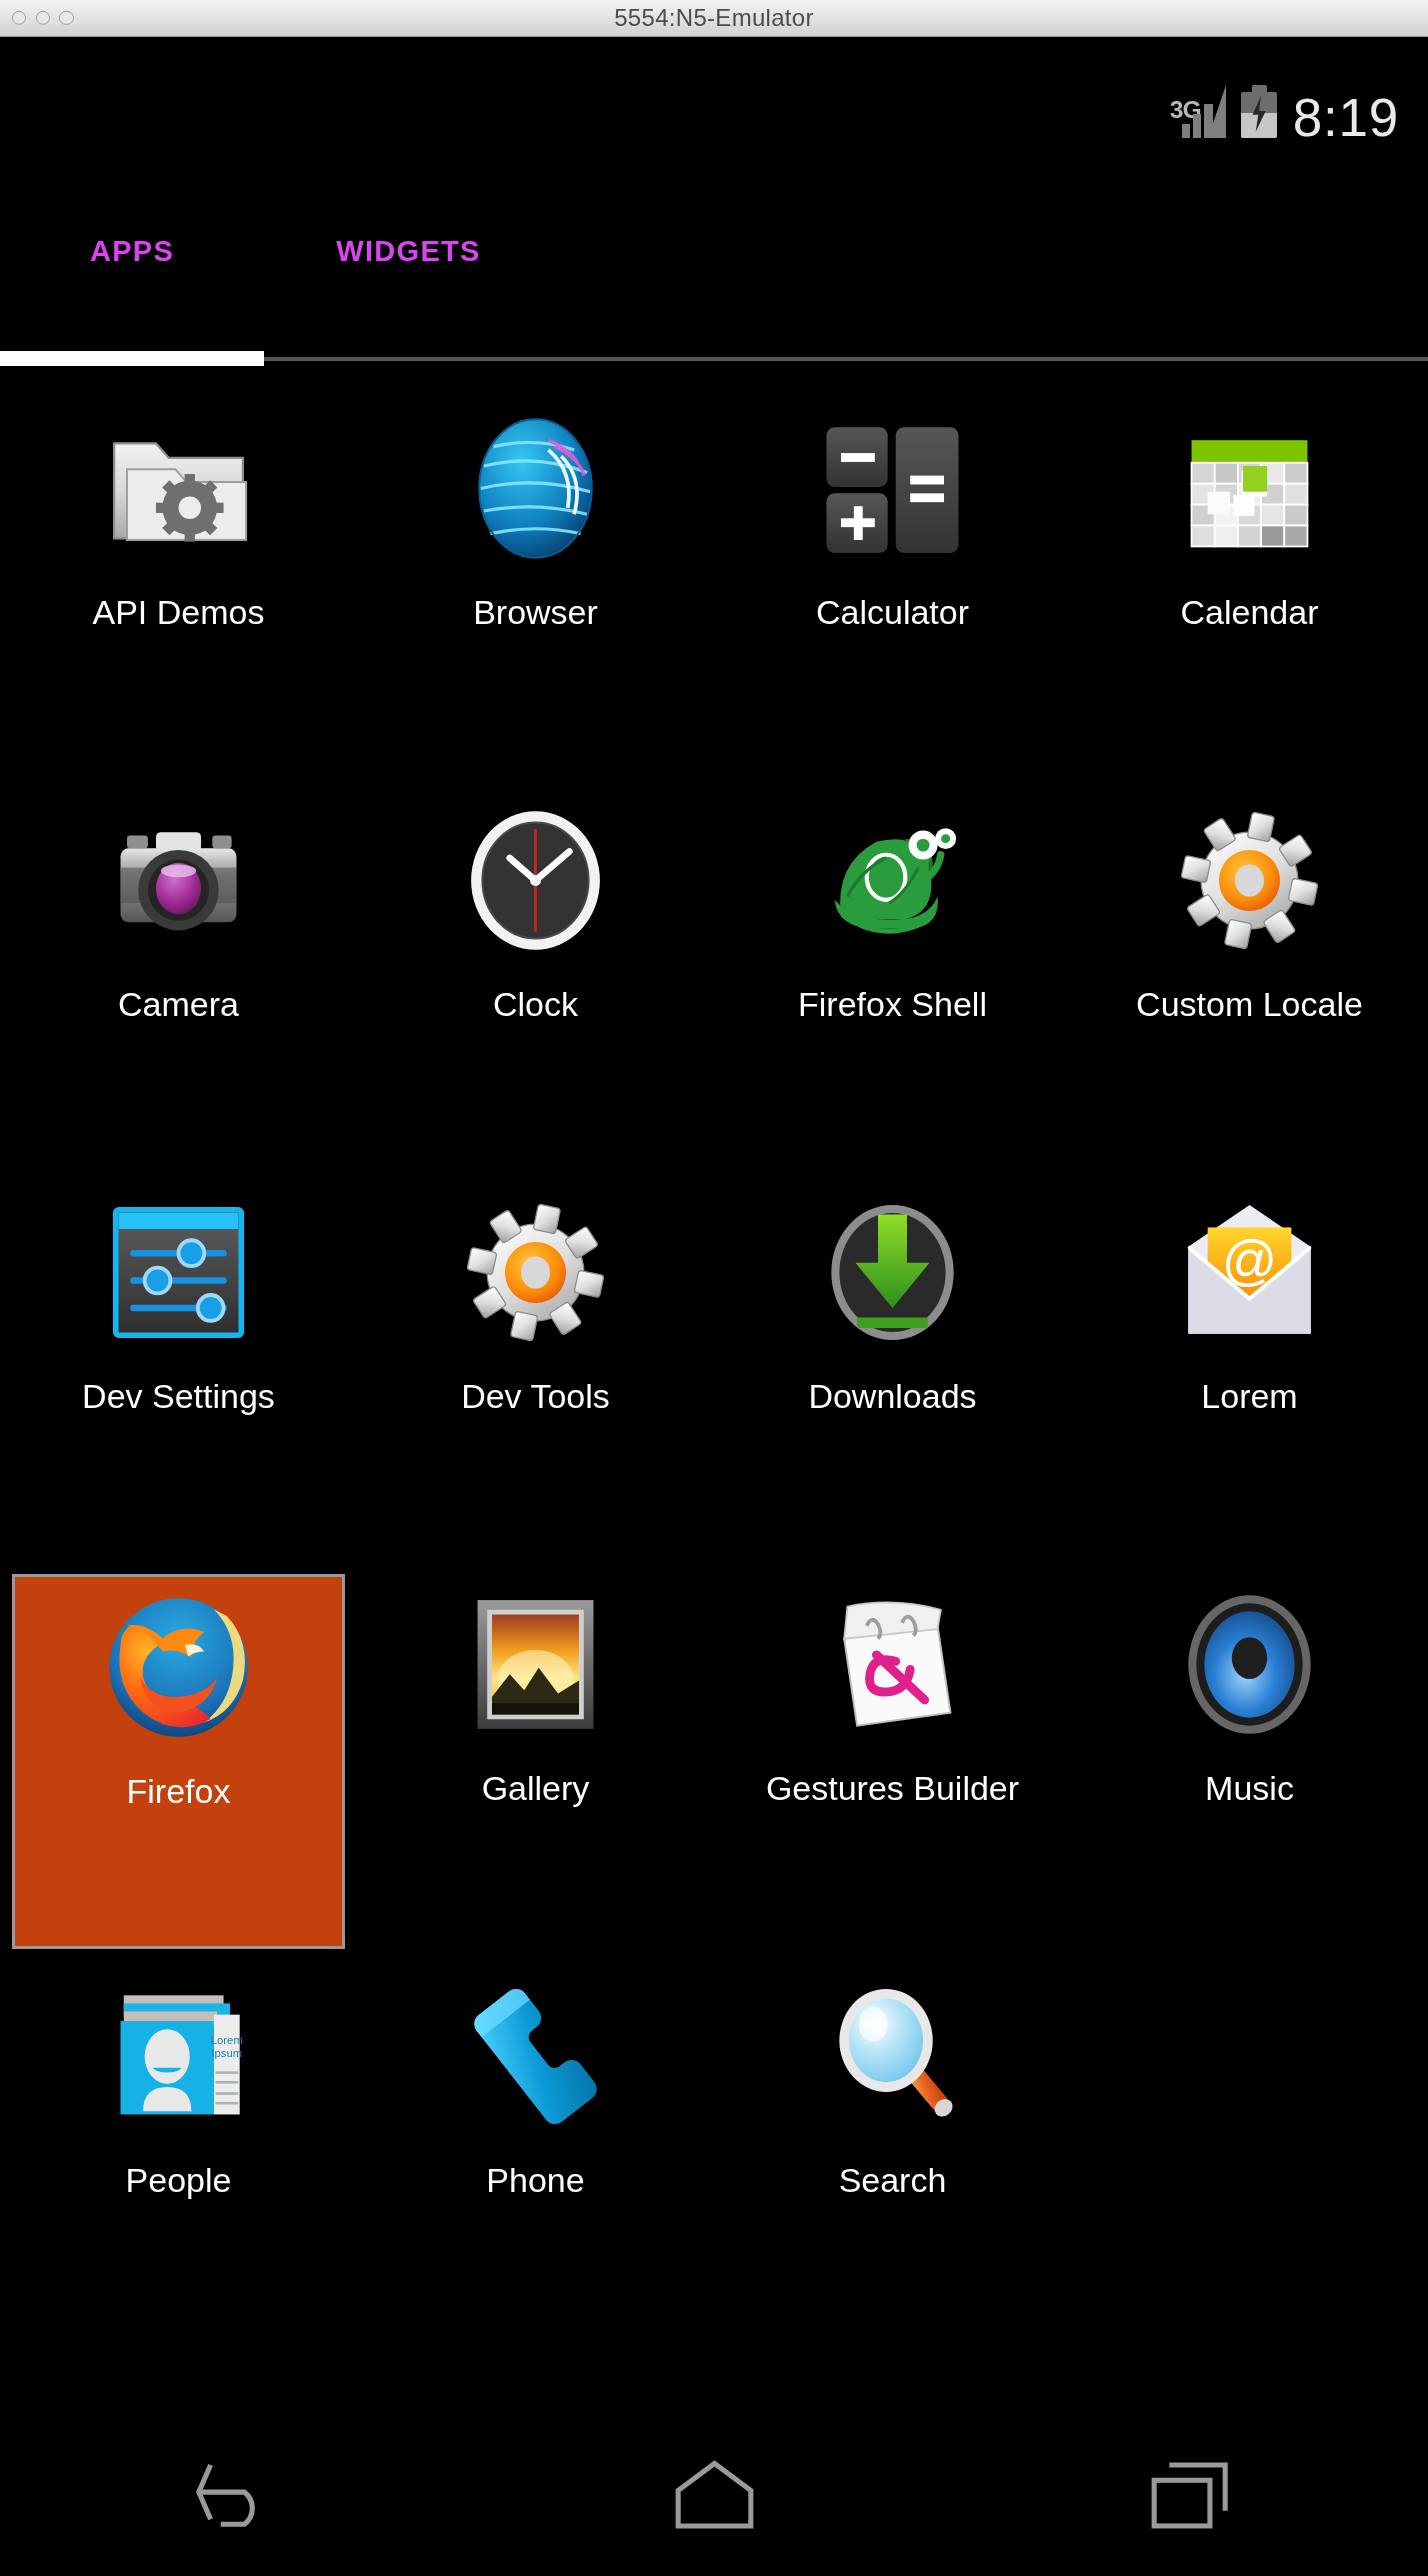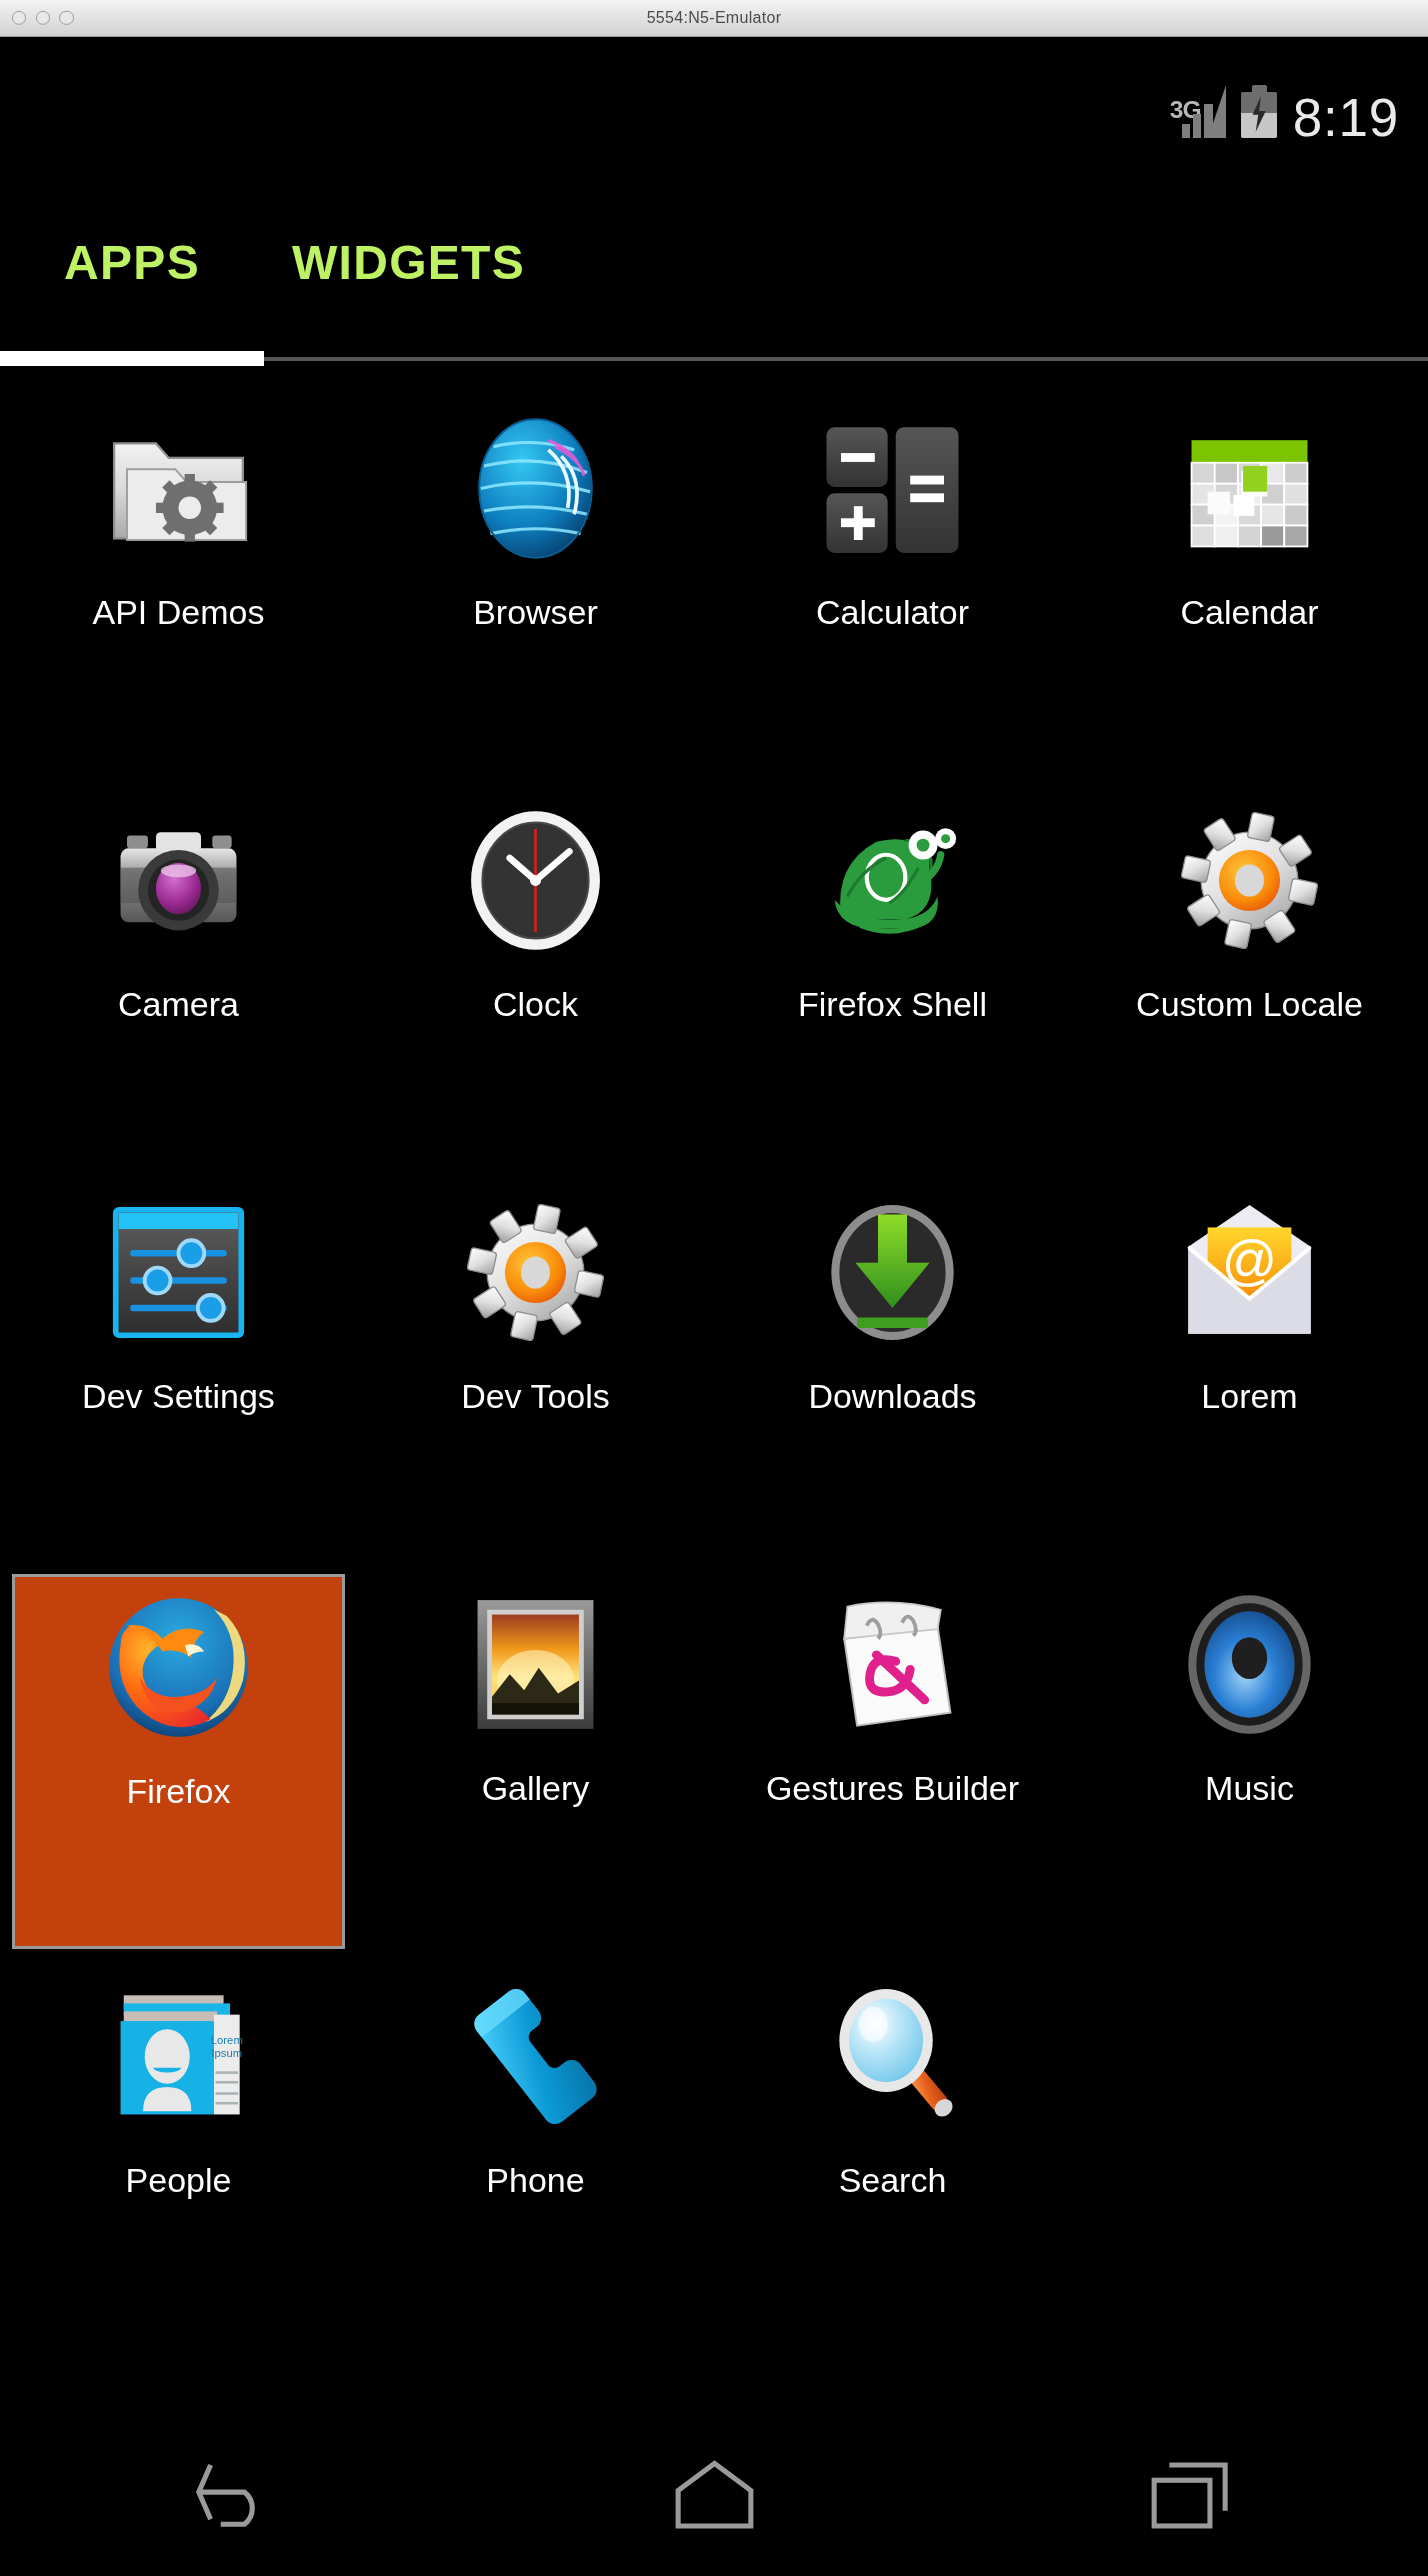--- a/index.html
+++ b/index.html
@@ -39,21 +39,21 @@
     background: #e8e8e8;
     border: 1.3px solid #9d9d9d;
     box-sizing: border-box;
   }
   #emulator-title {
     position: absolute;
     left: 0; right: 0;
     top: 50%;
     transform: translateY(-50%);
     text-align: center;
-    font-size: 16px;
+    font-size: 24px;
     color: #4c4c4c;
     letter-spacing: 0.3px;
     font-family: "Liberation Sans", sans-serif;
   }
 
   
   #device {
     position: relative;
     width: 1428px;
     height: 2539px;
@@ -159,23 +159,23 @@
     height: 194px;
     display: flex;
     align-items: flex-start;
     justify-content: center;
     padding-top: 49px;
     box-sizing: border-box;
   }
   #tab-apps { left: 0; width: 264px; }
   #tab-widgets { left: 264px; width: 289px; }
   .tab-label {
-    font-size: 48px;
+    font-size: 29px;
     font-weight: bold;
-    color: #bef264;
+    color: #d946ef;
     letter-spacing: 1.3px;
   }
   #tab-underline-active {
     position: absolute;
     left: 0;
     bottom: 13.6px;
     width: 264px;
     height: 15.3px;
     background: #ffffff;
   }

